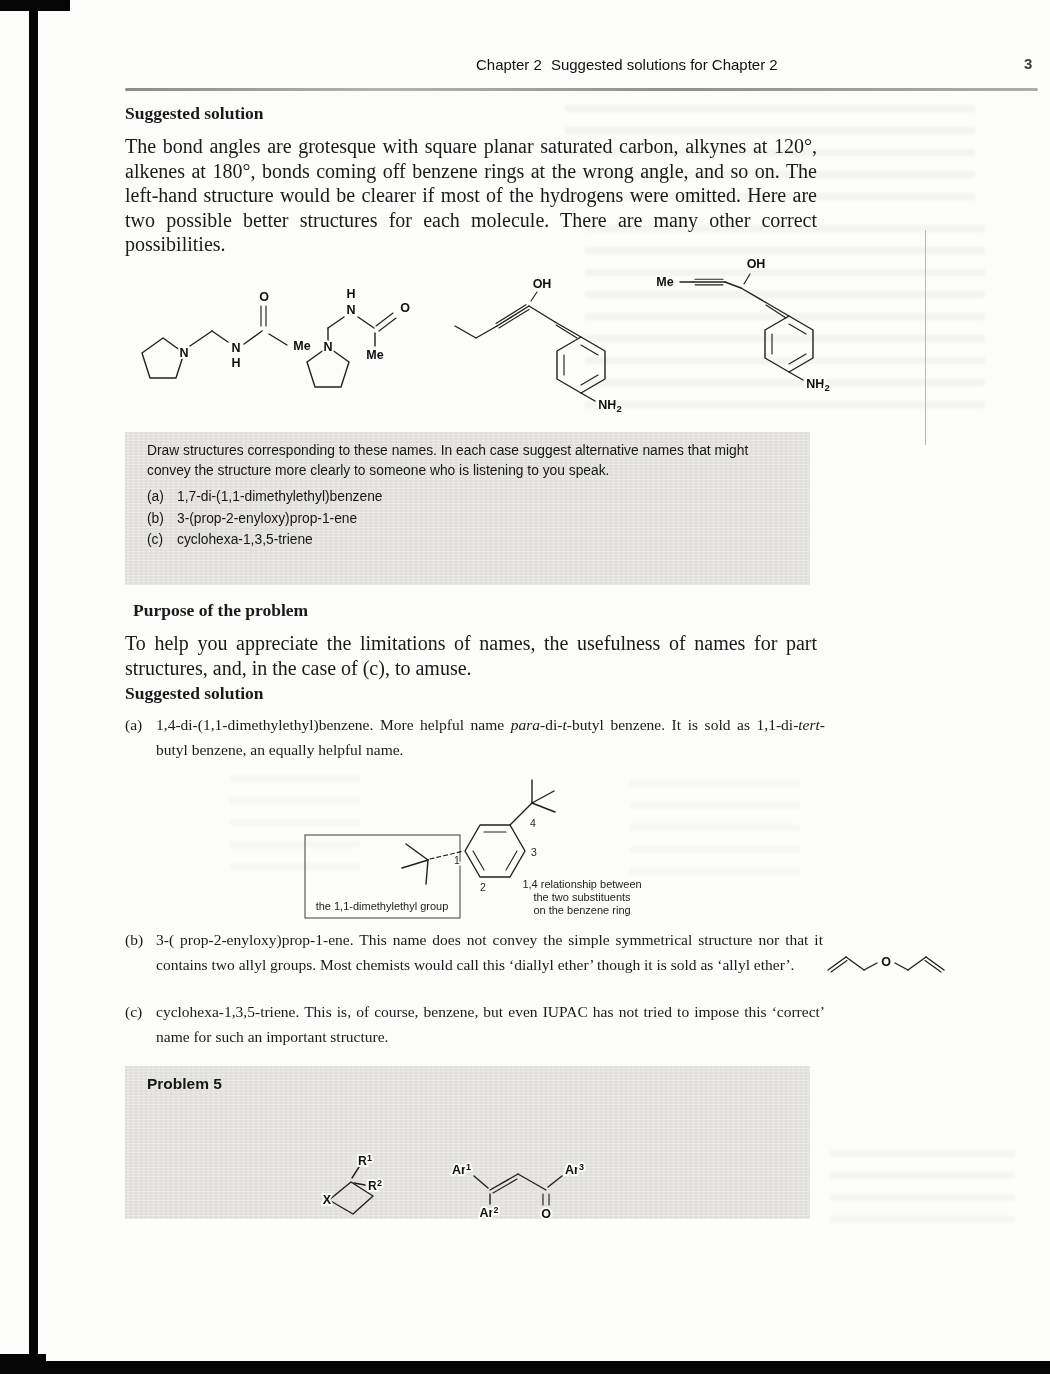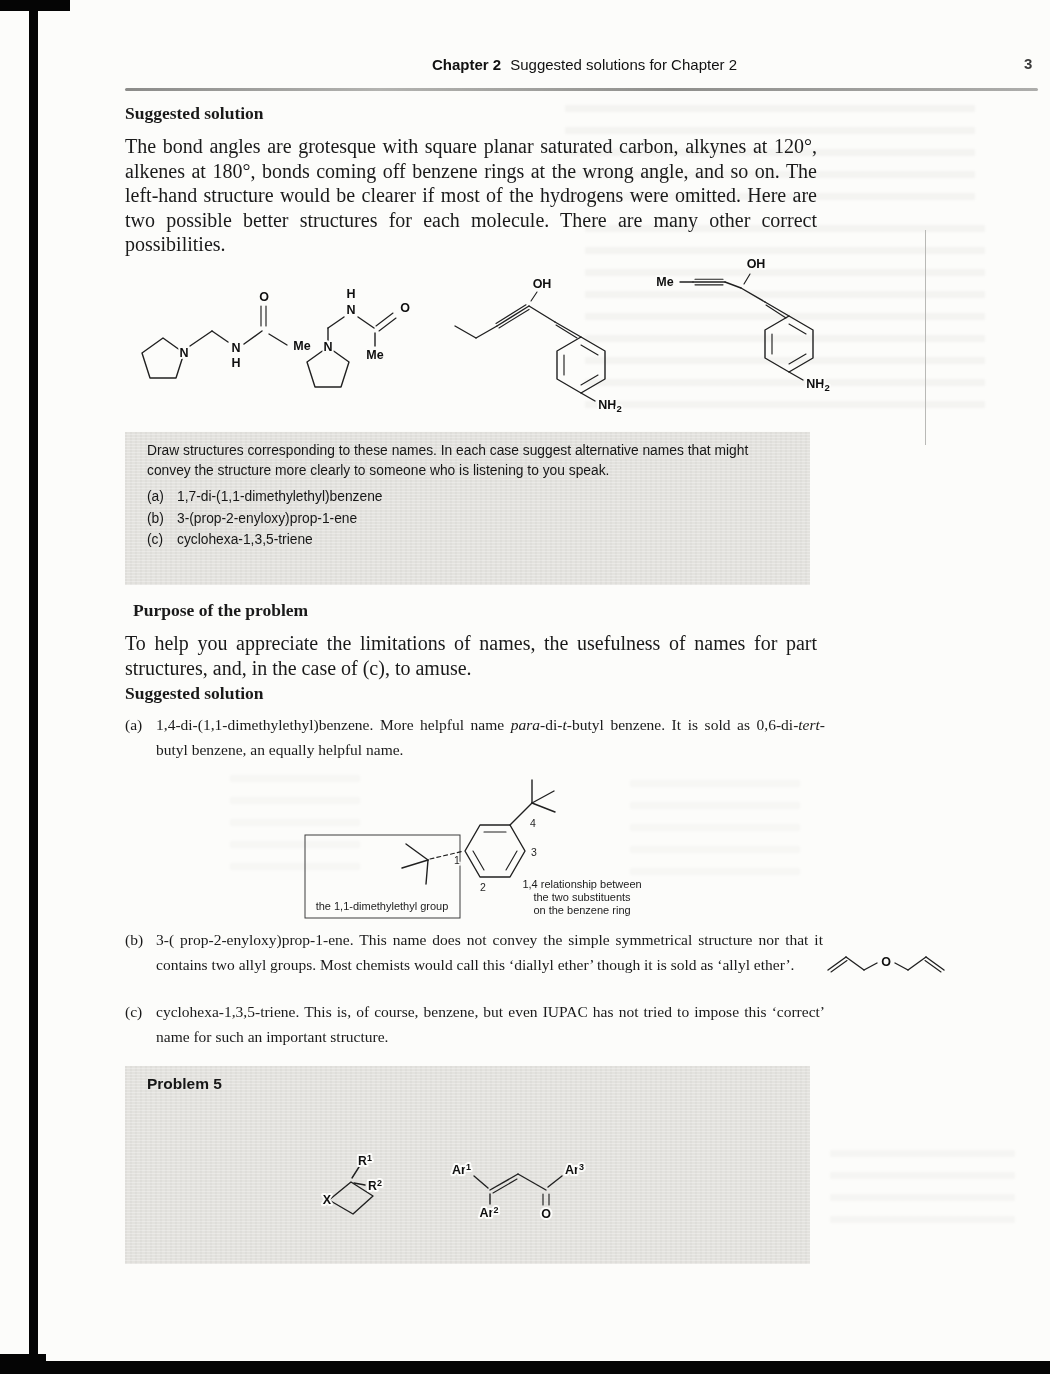--- a/index.html
+++ b/index.html
@@ -12,21 +12,21 @@
   
   .edge-left   { position:absolute; left:29px; top:0; width:9px; height:100%; background:#050505; }
   .edge-topleft{ position:absolute; left:0; top:0; width:70px; height:11px; background:#050505; }
   .edge-bottom { position:absolute; left:0; bottom:0; width:100%; height:13px; background:#050505; }
   .edge-bottom2{ position:absolute; left:0; bottom:13px; width:46px; height:7px; background:#050505; }
   
   .ghost { position:absolute; pointer-events:none; filter:blur(1.3px); opacity:.5;
            background:repeating-linear-gradient(to bottom, rgba(120,118,112,.12) 0 7px, transparent 7px 22px); }
   
   .running-head { position:absolute; top:56px; left:432px; font-family:"Liberation Sans",sans-serif; font-size:15px; color:#111; }
-  .rh-bold { font-weight:bold; margin-right:9px; }
+  .rh-bold { font-weight:normal; margin-right:9px;margin-left:44px; }
   .page-number { position:absolute; top:55px; left:1024px; font-family:"Liberation Sans",sans-serif; font-size:15px; font-weight:bold; color:#3a3a3a; }
   .head-rule { position:absolute; top:88px; left:125px; width:913px; height:3px;
                background:linear-gradient(90deg,#8b8b89,#b3b3b0 28%,#8f8f8c 60%,#adadab); border-radius:2px; }
   
   .h-serif { position:absolute; left:125px; font-size:17.5px; font-weight:bold; }
   .para { position:absolute; left:125px; width:692px; font-size:20px; line-height:24.5px; text-align:justify; }
   .hang { position:absolute; left:125px; width:700px; display:flex; }
   .hang .lbl { flex:none; width:31px; font-size:15.5px; line-height:24.5px; }
   .hang .txt { flex:1; font-size:15.5px; line-height:24.5px; text-align:justify; }
   
@@ -162,21 +162,21 @@
     </div>
   </section>
 
   <h2 class="h-serif" style="top:600px;margin-left:8px;">Purpose of the problem</h2>
   <p class="para" style="top:631px;">To help you appreciate the limitations of names, the usefulness of names for part structures, and, in the case of (c), to amuse.</p>
 
   <h2 class="h-serif" style="top:683px;">Suggested solution</h2>
 
   <div class="hang" style="top:713px;">
     <span class="lbl">(a)</span>
-    <span class="txt"><span>1,4-di-(1,1-dimethylethyl)benzene. More helpful name </span><i>para</i><span>-di-</span><i>t</i><span>-butyl benzene. It is sold as 0,6-di-</span><i>tert</i><span>-butyl benzene, an equally helpful name.</span></span>
+    <span class="txt"><span>1,4-di-(1,1-dimethylethyl)benzene. More helpful name </span><i>para</i><span>-di-</span><i>t</i><span>-butyl benzene. It is sold as 1,1-di-</span><i>tert</i><span>-butyl benzene, an equally helpful name.</span></span>
   </div>
 
   <svg class="fig" style="left:280px; top:770px;" width="420" height="152" viewBox="0 0 420 152">
     <rect class="labelbox" x="25" y="65" width="155" height="83"></rect>
     <g>
       <line class="bond" x1="148" y1="90" x2="126" y2="74"></line>
       <line class="bond" x1="148" y1="90" x2="122" y2="98"></line>
       <line class="bond" x1="148" y1="90" x2="146" y2="114"></line>
       <line class="bond dash thin" x1="150" y1="89" x2="184" y2="81"></line>
     </g>
@@ -219,21 +219,21 @@
     <line class="bond" x1="106" y1="21" x2="124" y2="34"></line>
     <line class="bond thin" x1="105" y1="24.5" x2="121" y2="36"></line>
     <text class="atom" x="66" y="30">O</text>
   </svg>
 
   <div class="hang" style="top:1000px;">
     <span class="lbl">(c)</span>
     <span class="txt">cyclohexa-1,3,5-triene. This is, of course, benzene, but even IUPAC has not tried to impose this ‘correct’ name for such an important structure.</span>
   </div>
 
-  <section class="pbox" style="top:1066px; height:198px;">
+  <section class="pbox" style="top:1066px; height:153px;">
     <div class="ptitle">Problem 5</div>
 
     <svg style="position:absolute; left:180px; top:84px;" width="100" height="78" viewBox="0 0 100 78">
       <polygon class="sq" points="24,50 46,32 68,46 48,64"></polygon>
       <line class="bond" x1="47" y1="28" x2="54" y2="17"></line>
       <line class="bond" x1="49" y1="33" x2="60" y2="35"></line>
       <text class="atom-s" x="53" y="15"><tspan>R</tspan><tspan class="sup" dy="-4">1</tspan></text>
       <text class="atom-s" x="63" y="40"><tspan>R</tspan><tspan class="sup" dy="-4">2</tspan></text>
       <text class="atom" x="22" y="54">X</text>
     </svg>

